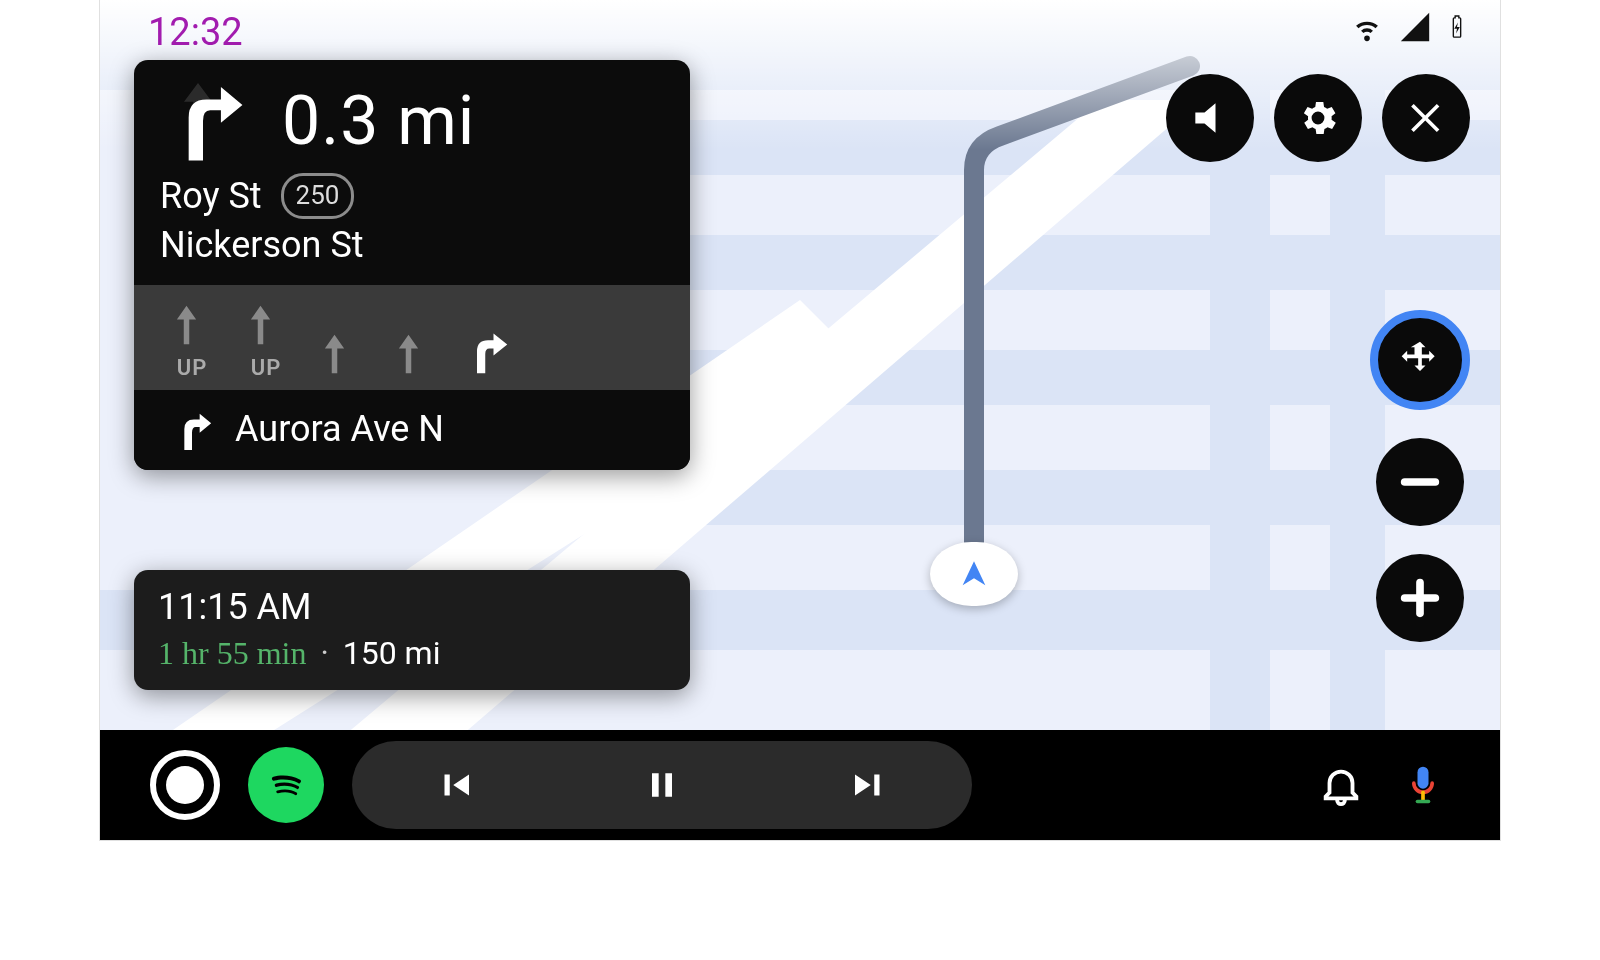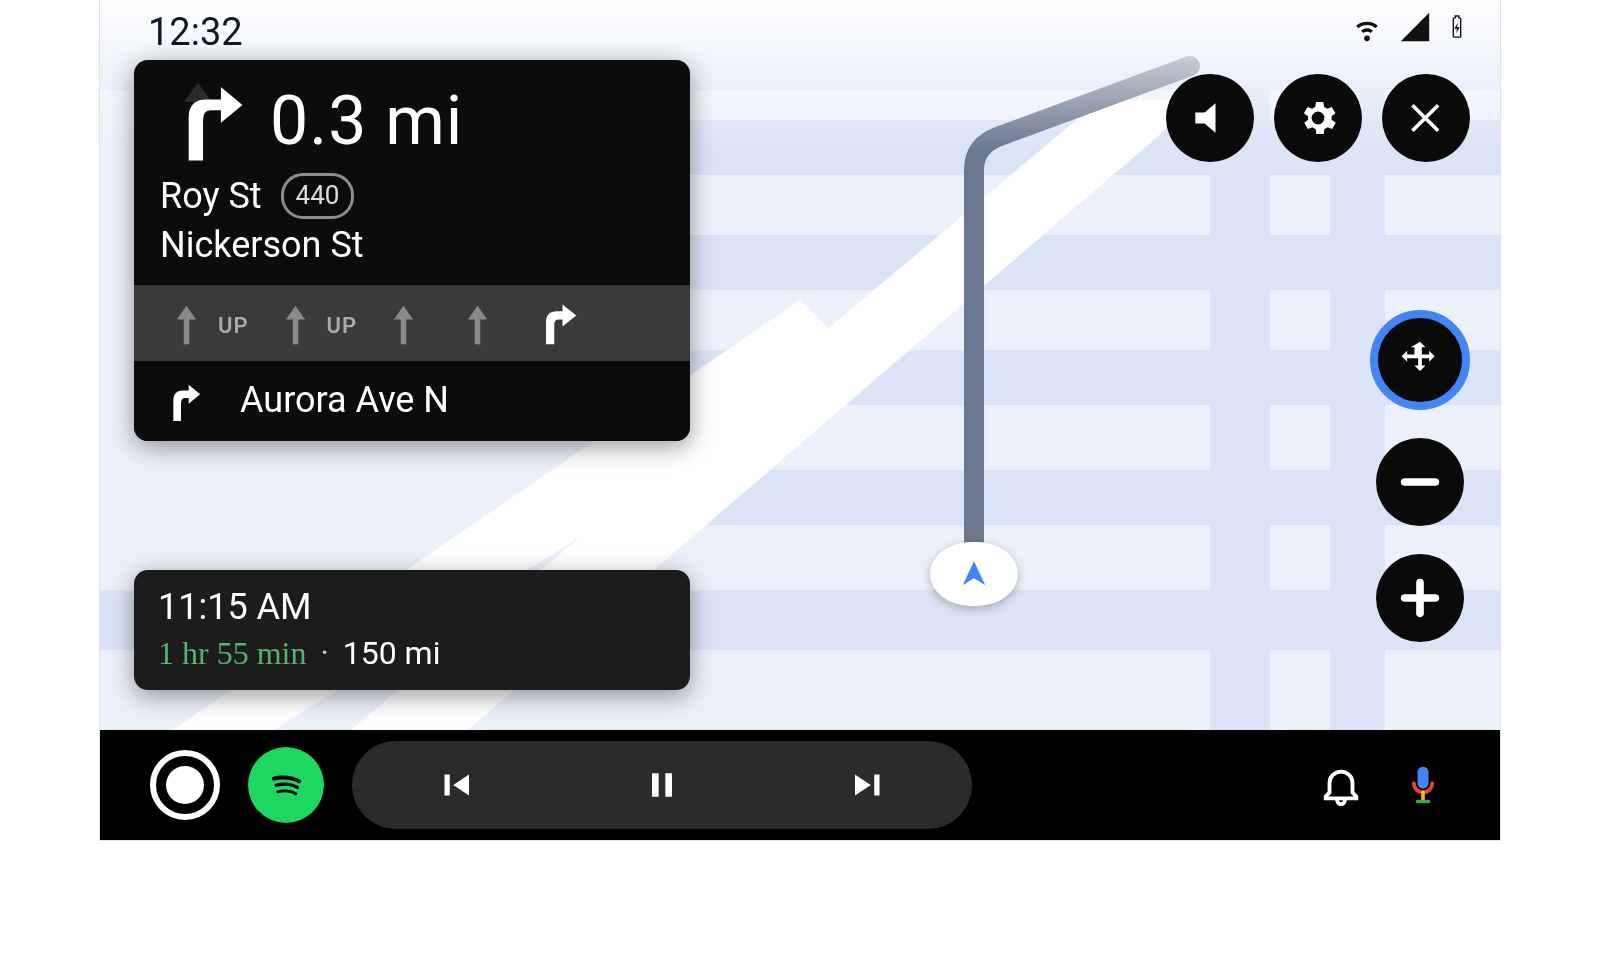--- a/index.html
+++ b/index.html
@@ -21,50 +21,50 @@
 
   
   .map { position:absolute; inset:0; }
   .map svg { width:100%; height:100%; display:block; }
   .map-fade { position:absolute; left:0; right:0; top:0; height:150px; background:linear-gradient(#ffffff, rgba(255,255,255,0)); pointer-events:none; }
 
   .current-location { position:absolute; left:830px; top:542px; width:88px; height:64px; background:#fff; border-radius:44px/34px; display:flex; align-items:center; justify-content:center; box-shadow:0 3px 10px rgba(0,0,0,.25); }
   .current-location svg { width:34px; height:34px; }
 
   
-  .status-time { position:absolute; top:10px; left:48px; font-size:38px; font-weight:400; color:#0f172a; }
+  .status-time { position:absolute; top:10px; left:48px; font-size:38px; font-weight:400; color:#a21caf; }
   .status-right { position:absolute; top:10px; right:32px; display:flex; gap:14px; align-items:center; }
   .status-right svg { height:34px; }
 
   
   .circle-row { position:absolute; top:74px; right:30px; display:flex; gap:20px; }
   .circle-btn { width:88px; height:88px; border-radius:50%; background:#0a0a0a; display:flex; align-items:center; justify-content:center; cursor:pointer; }
   .circle-btn svg { width:44px; height:44px; fill:#fff; }
 
   
   .side-col { position:absolute; right:30px; top:310px; display:flex; flex-direction:column; gap:28px; align-items:center; }
   .pan-btn { width:100px; height:100px; border-radius:50%; background:#0a0a0a; display:flex; align-items:center; justify-content:center; border:8px solid var(--blue); box-sizing:border-box; cursor:pointer; }
   .pan-btn svg { width:44px; height:44px; fill:#fff; }
   .side-btn { width:88px; height:88px; border-radius:50%; background:#0a0a0a; display:flex; align-items:center; justify-content:center; cursor:pointer; }
   .side-btn svg { width:46px; height:46px; stroke:#fff; }
 
   
   .nav-card { position:absolute; top:60px; left:34px; width:556px; background:var(--card-bg); border-radius:14px; overflow:hidden; box-shadow:0 6px 24px rgba(0,0,0,.4); color:var(--text); }
-  .maneuver { display:flex; align-items:center; gap:24px; padding:18px 14px 8px 26px; position:relative; }
+  .maneuver { display:flex; align-items:center; gap:36px; padding:18px 14px 8px 26px; position:relative; }
   .maneuver .ghost { position:absolute; left:36px; top:18px; opacity:.35; }
   .maneuver .arrow { position:relative; z-index:1; }
   .maneuver .dist { font-size:68px; font-weight:400; letter-spacing:1px; }
   .streets { padding:0 26px 16px 26px; font-size:36px; line-height:1.35; }
   .route-badge { display:inline-flex; align-items:center; justify-content:center; height:40px; padding:0 12px; border:3px solid #8c8c8c; border-radius:22px; margin-left:10px; font-size:26px; vertical-align:4px; color:#ddd; }
   .lanes { background:var(--lane-bg); display:flex; align-items:flex-end; gap:30px; padding:14px 28px 10px 36px; }
-  .lane { display:flex; flex-direction:row; align-items:center; gap:4px; }
+  .lane { display:flex; flex-direction:column; align-items:center; gap:4px; }
   .lane .lbl { font-size:22px; color:var(--muted); font-weight:600; letter-spacing:1px; }
   .lane svg.dim path { fill:#8a8a8a; }
   .lane svg.bright path { fill:#fff; }
-  .next-step { display:flex; align-items:center; gap:36px; padding:16px 24px 18px 24px; background:var(--card-bg); }
+  .next-step { display:flex; align-items:center; gap:20px; padding:16px 24px 18px 35px; background:var(--card-bg); }
   .next-step svg { width:46px; height:46px; }
   .next-step .label { font-size:36px; }
 
   
   .eta-card { position:absolute; top:570px; left:34px; width:556px; background:#1c1c1c; border-radius:14px; padding:16px 24px 18px 24px; box-shadow:0 6px 24px rgba(0,0,0,.4); box-sizing:border-box; color:var(--text); }
   .eta-card .arrival { font-size:36px; }
   .eta-card .sub { font-size:32px; margin-top:6px; }
   .eta-card .duration { color:var(--eta-green);font-family:Liberation Serif, serif; }
   .eta-card .sep { color:#ccc; margin:0 6px; }
 
@@ -173,21 +173,21 @@
           <path d="M12 2 L18 10 L14 10 L14 32 L10 32 L10 10 L6 10 Z" fill="#666"></path>
         </svg>
       <svg class="arrow" width="86" height="86" viewBox="0 0 48 48">
           <path d="M16 46 L16 22 Q16 12 26 12 L34 12 L34 5 L46 15 L34 25 L34 18 L28 18 Q24 18 24 24 L24 46 Z" fill="#fff"></path>
         </svg>
       <div class="dist">0.3 mi</div>
     </div>
     <div class="streets">
       <div>
         <span>Roy St</span>
-        <span class="route-badge">440</span>
+        <span class="route-badge">250</span>
       </div>
       <div>Nickerson St</div>
     </div>
     <div class="lanes">
         <div class="lane">
           <svg viewBox="0 0 32 32" width="44" height="52" class="dim">
             <path d="M12 2 L19 12 L14 12 L14 30 L10 30 L10 12 L5 12 Z"></path>
           </svg>
           <div class="lbl">UP</div>
         </div>

